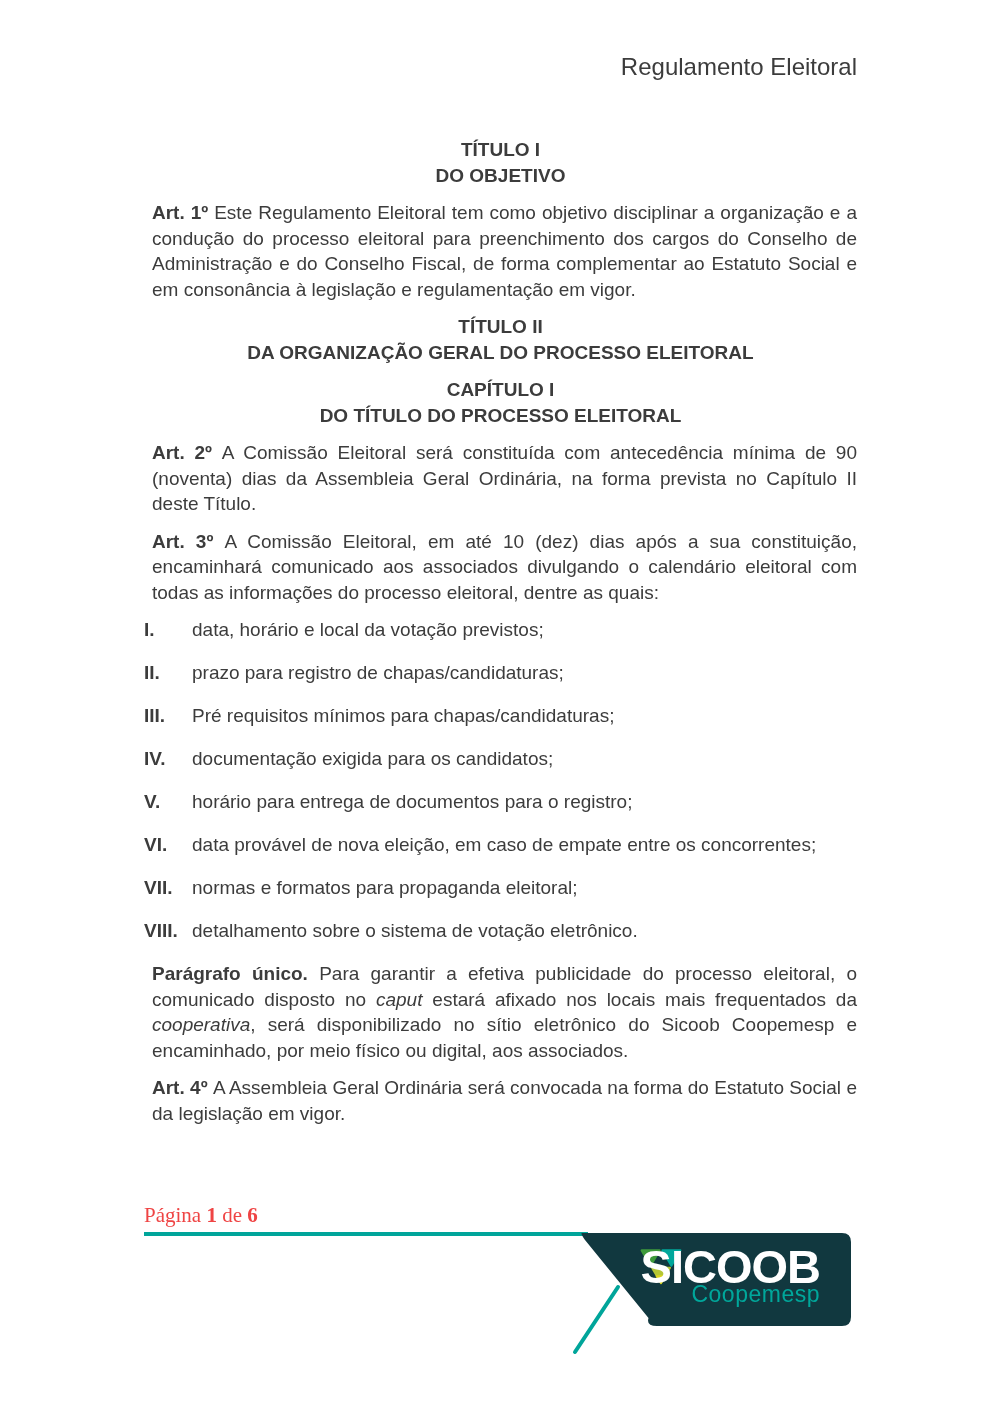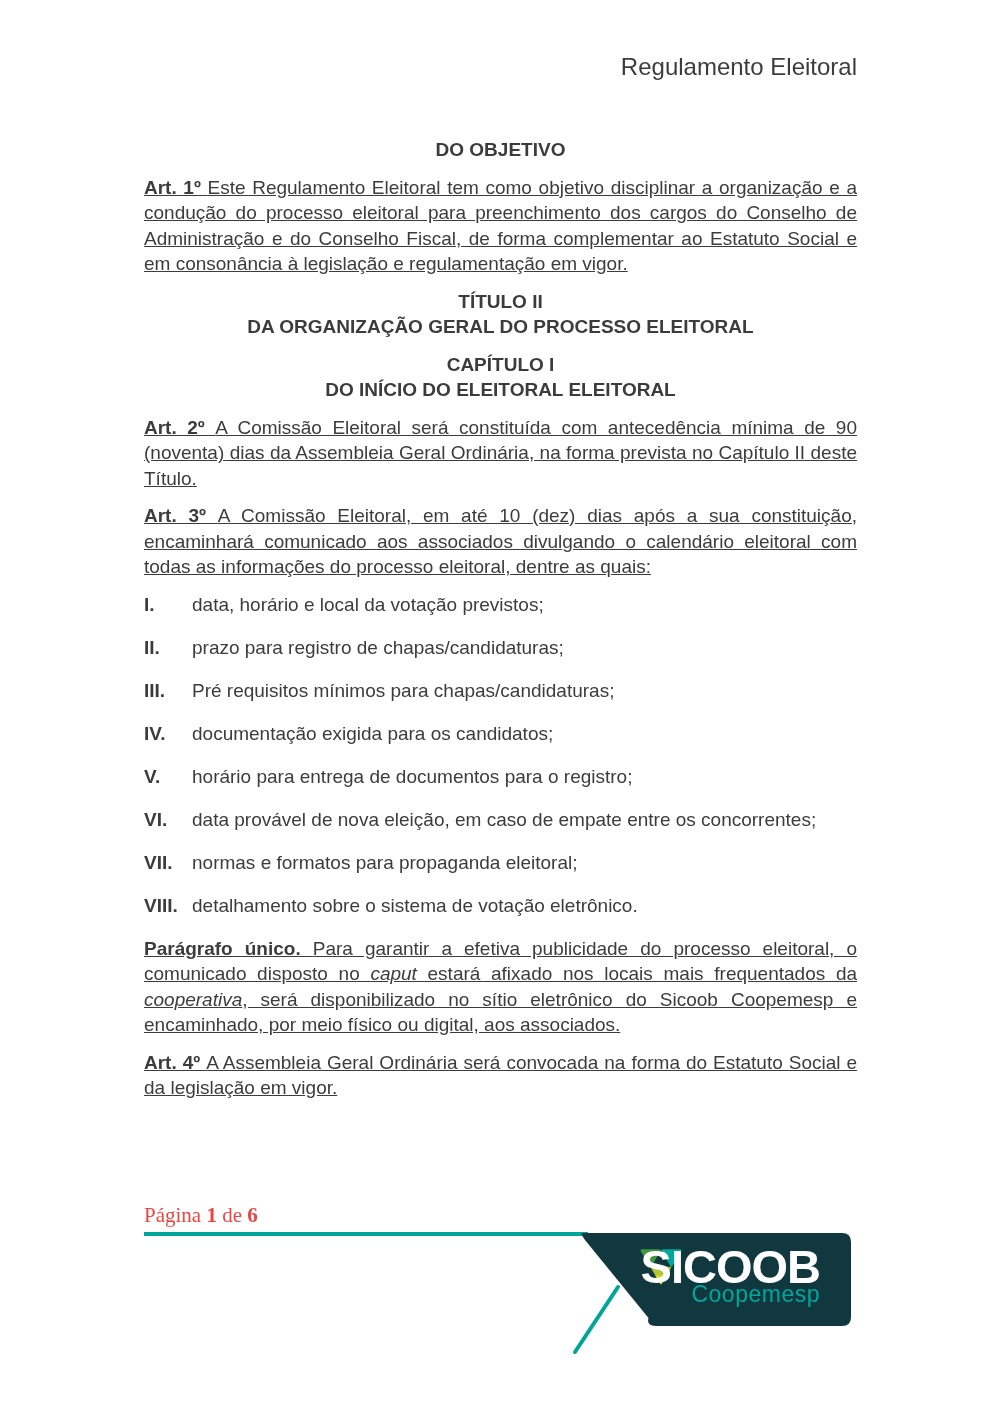--- a/index.html
+++ b/index.html
@@ -27,21 +27,21 @@
   }
   .doc-body{
     position:absolute;left:144px;top:137px;width:713px;
     font-size:19px;line-height:25.5px;
     text-align:justify;
   }
   .heading{
     text-align:center;font-weight:bold;
     margin:0 0 12px 0;
   }
-  .para{margin:0 0 12px 0;text-decoration:underline;}
+  .para{margin:0 0 12px 8px;}
   .list-row{
     display:flex;margin:0 0 17.5px 0;text-align:left;
   }
   .list-row .marker{
     font-weight:bold;flex:0 0 48px;
   }
   .list-row .item-text{flex:1;}
   .page-number{
     position:absolute;left:144px;top:1203px;
     font-family:"Liberation Serif",serif;
@@ -72,30 +72,31 @@
 <body>
 
 <div class="page">
 
   <header class="page-header">
     <div>Regulamento Eleitoral</div>
   </header>
 
   <main class="doc-body">
       <div class="heading">
+        <div>TÍTULO I</div>
         <div>DO OBJETIVO</div>
       </div>
       <p class="para"><span style="font-weight: bold;">Art. 1º </span><span>Este Regulamento Eleitoral tem como objetivo disciplinar a organização e a condução do processo eleitoral para preenchimento dos cargos do Conselho de Administração e do Conselho Fiscal, de forma complementar ao Estatuto Social e em consonância à legislação e regulamentação em vigor.</span></p>
       <div class="heading">
         <div>TÍTULO II</div>
         <div>DA ORGANIZAÇÃO GERAL DO PROCESSO ELEITORAL</div>
       </div>
       <div class="heading">
         <div>CAPÍTULO I</div>
-        <div>DO INÍCIO DO ELEITORAL ELEITORAL</div>
+        <div>DO TÍTULO DO PROCESSO ELEITORAL</div>
       </div>
       <p class="para"><span style="font-weight: bold;">Art. 2º </span><span>A Comissão Eleitoral será constituída com antecedência mínima de 90 (noventa) dias da Assembleia Geral Ordinária, na forma prevista no Capítulo II deste Título.</span></p>
       <p class="para"><span style="font-weight: bold;">Art. 3º </span><span>A Comissão Eleitoral, em até 10 (dez) dias após a sua constituição, encaminhará comunicado aos associados divulgando o calendário eleitoral com todas as informações do processo eleitoral, dentre as quais:</span></p>
       <div class="list-row">
         <span class="marker">I.</span>
         <span class="item-text">data, horário e local da votação previstos;</span>
       </div>
       <div class="list-row">
         <span class="marker">II.</span>
         <span class="item-text">prazo para registro de chapas/candidaturas;</span>

